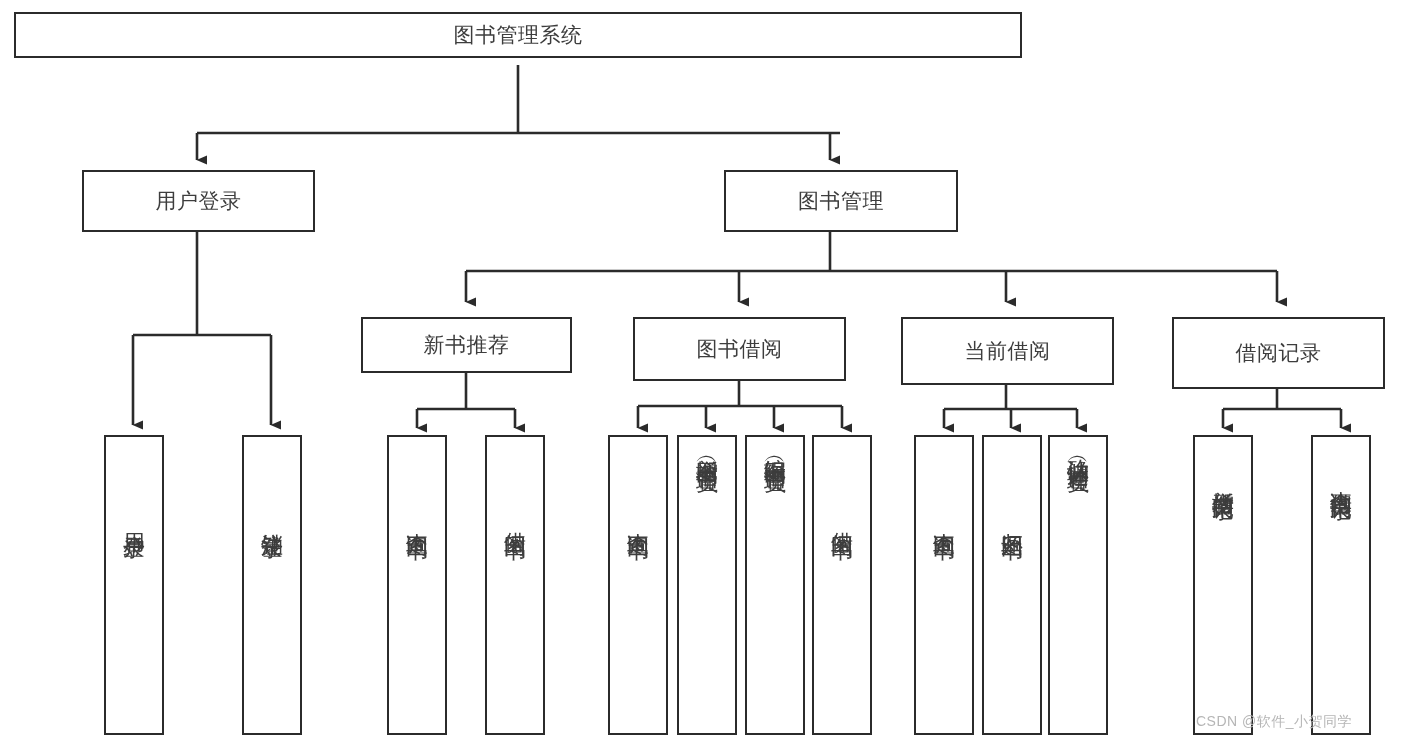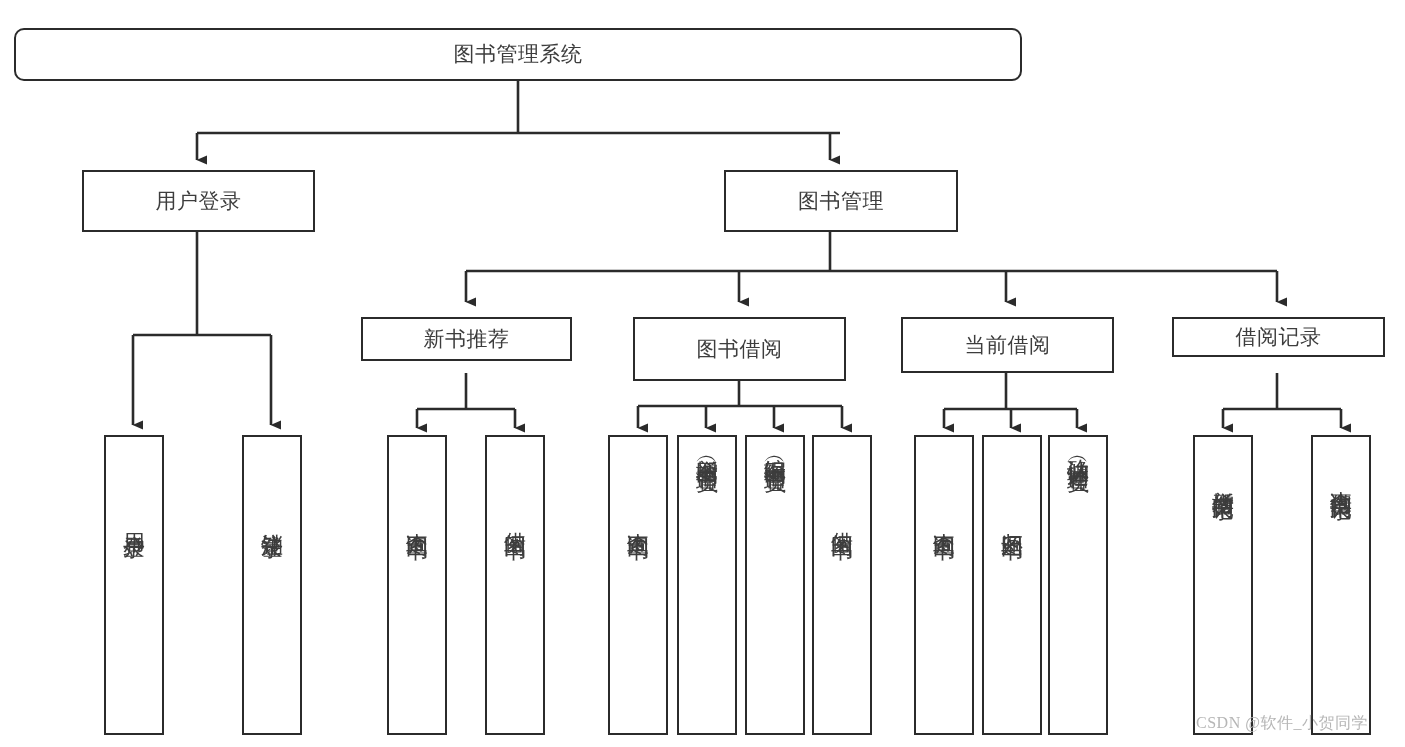--- a/index.html
+++ b/index.html
@@ -55,25 +55,25 @@
   }
   .node.v .node-label {
     writing-mode: vertical-rl;
     text-orientation: upright;
     font-size: 22px;
     letter-spacing: 2px;
     line-height: 1;
   }
   .watermark {
     position: absolute;
-    font-size: 16px;
+    font-size: 14px;
     color: #b6b6b6;
     white-space: nowrap;
     letter-spacing: 0.5px;
-    font-family: Liberation Serif, serif;
+    font-family: Liberation Sans, sans-serif;
   }
 </style>
 </head>
 <body>
 
 <div id="diagram-root">
 
   <svg id="edges-layer" viewBox="0 0 1405 747" width="1405" height="747" xmlns="http://www.w3.org/2000/svg">
     <defs>
       <marker id="arrowhead" markerWidth="10" markerHeight="11" refX="4.6" refY="10" orient="auto" markerUnits="userSpaceOnUse">
@@ -117,41 +117,41 @@
       <path d="M1011,409 L1011,428" marker-end="url(#arrowhead)"></path>
       <path d="M1077,409 L1077,428" marker-end="url(#arrowhead)"></path>
 
       <path d="M1277,373 L1277,409"></path>
       <path d="M1223,409 L1341,409"></path>
       <path d="M1223,409 L1223,428" marker-end="url(#arrowhead)"></path>
       <path d="M1341,409 L1341,428" marker-end="url(#arrowhead)"></path>
     </g>
   </svg>
 
-  <div class="node h" style="left:14px; top:28px; width:1008px; height:53px;border-radius:10px;">
+  <div class="node h" style="left:14px; top:12px; width:1008px; height:46px;">
     <span class="node-label">图书管理系统</span>
   </div>
 
   <div class="node h" style="left:82px; top:170px; width:233px; height:62px;">
     <span class="node-label">用户登录</span>
   </div>
   <div class="node h" style="left:724px; top:170px; width:234px; height:62px;">
     <span class="node-label">图书管理</span>
   </div>
 
-  <div class="node h" style="left:361px; top:317px; width:211px; height:44px;">
+  <div class="node h" style="left:361px; top:317px; width:211px; height:56px;">
     <span class="node-label">新书推荐</span>
   </div>
   <div class="node h" style="left:633px; top:317px; width:213px; height:64px;">
     <span class="node-label">图书借阅</span>
   </div>
-  <div class="node h" style="left:901px; top:317px; width:213px; height:56px;">
+  <div class="node h" style="left:901px; top:317px; width:213px; height:68px;">
     <span class="node-label">当前借阅</span>
   </div>
-  <div class="node h" style="left:1172px; top:317px; width:213px; height:40px;">
+  <div class="node h" style="left:1172px; top:317px; width:213px; height:72px;">
     <span class="node-label">借阅记录</span>
   </div>
 
   <div class="node v" style="left:104px; top:435px; width:60px; height:300px; padding-top:78px;">
     <span class="node-label">用户登录</span>
   </div>
   <div class="node v" style="left:242px; top:435px; width:60px; height:300px; padding-top:78px;">
     <span class="node-label">注销登录</span>
   </div>
 

